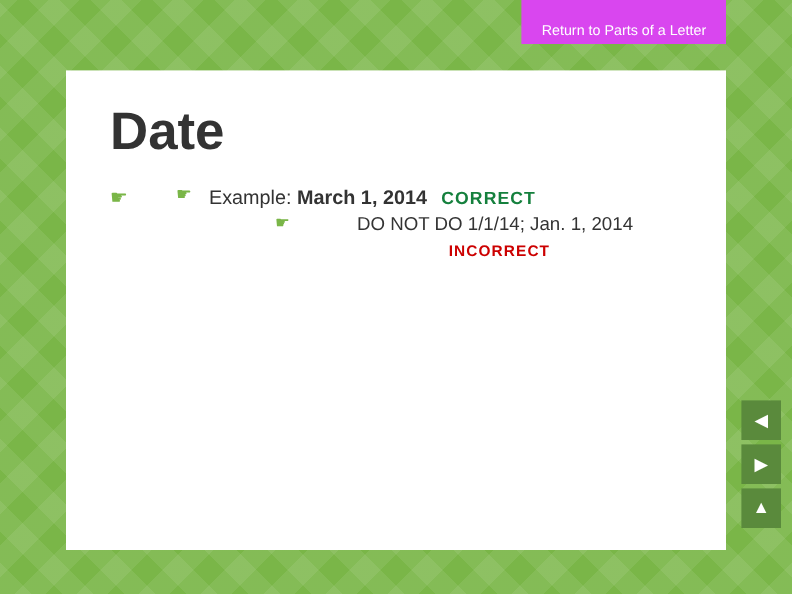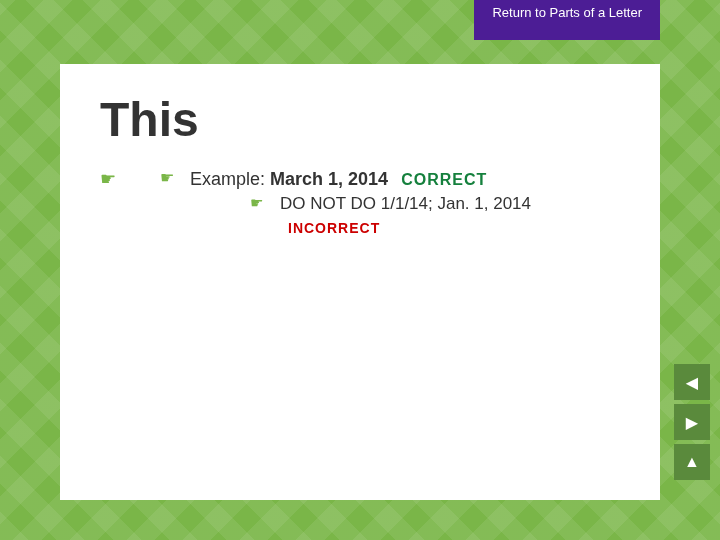--- a/index.html
+++ b/index.html
@@ -40,29 +40,29 @@
       background: white;
       z-index: 1;
       padding: 30px 40px 30px 40px;
     }
 
     
     .nav-button {
       position: absolute;
       top: 0;
       right: 60px;
-      background: #4c1d95;
+      background: #d946ef;
       color: white;
       font-size: 13px;
       padding: 5px 18px;
       z-index: 2;
       cursor: pointer;
       border: none;
       display: flex;
-      align-items: flex-start;
+      align-items: flex-end;
       gap: 6px;
       height: 40px;
     }
 
     
     .page-title {
       font-size: 48px;
       font-weight: bold;
       color: #333;
       margin-bottom: 20px;
@@ -113,20 +113,21 @@
     }
 
     .sub-sub-bullet-item {
       position: relative;
       padding-left: 30px;
       margin-left: 60px;
       margin-bottom: 6px;
       font-size: 17px;
       color: #333;
       line-height: 1.4;
+      text-align: center;
     }
 
     .sub-sub-bullet-item::before {
       content: '☛';
       position: absolute;
       left: 0;
       top: 0;
       color: #7ab648;
       font-size: 15px;
     }
@@ -180,21 +181,21 @@
 <body>
 
 <div class="bg-pattern"></div>
 
 <button class="nav-button">
   <span>Return to Parts of a Letter</span>
 </button>
 
 <div class="main-content">
 
-  <h1 class="page-title">This</h1>
+  <h1 class="page-title">Date</h1>
 
   <ul class="bullet-list">
 
 
     <li class="bullet-item">
 
       
       <div class="sub-bullet-item">
         <span>Example: </span>
         <span class="bold-date">March 1, 2014</span>

